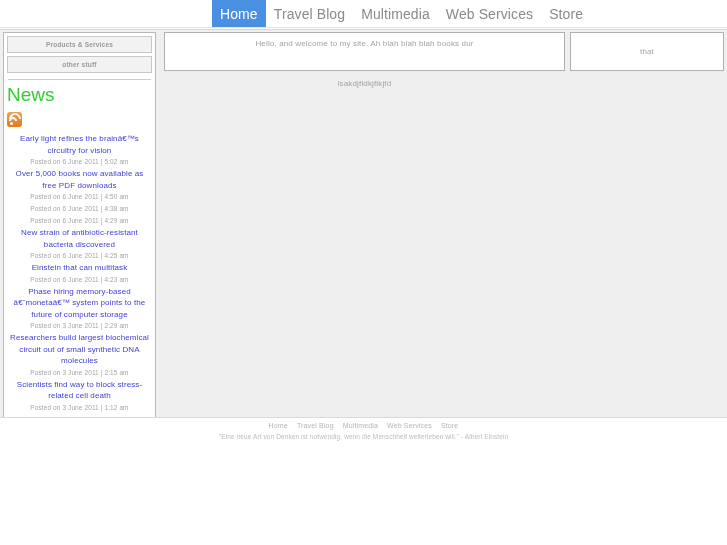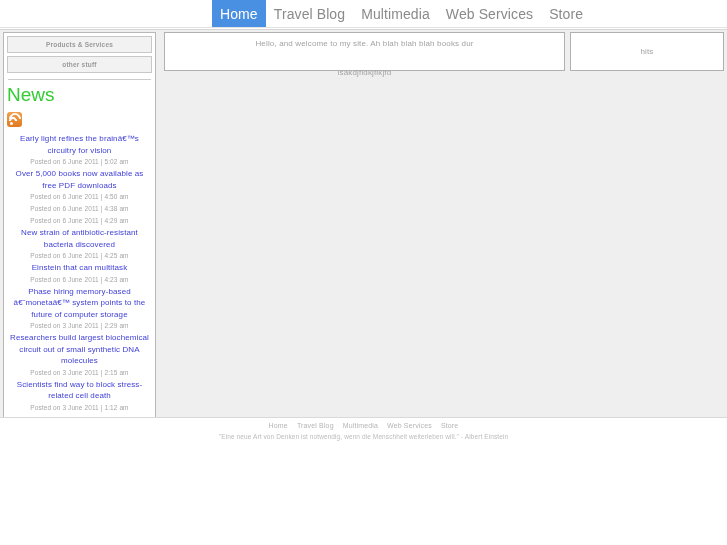--- a/index.html
+++ b/index.html
@@ -168,21 +168,21 @@
     box-sizing: border-box;
     text-align: center;
     padding-top: 5px;
   }
   .maincol .line {
     font-size: 8px;
     color: #a3a3a3;
     line-height: 12px;
     letter-spacing: 0.15px;
   }
-  .maincol .line.second { margin-top: 17px; }
+  .maincol .line.second { margin-top: 28px; }
 
   
   .rightcol {
     position: absolute;
     left: 570px; top: 32px;
     width: 154px;
     height: 39px;
     background: #ffffff;
     border: 1px solid #b0b0b0;
     box-sizing: border-box;
@@ -301,21 +301,21 @@
 
     </div>
   </div>
 
   <div class="maincol">
     <div class="line">Hello, and welcome to my site. Ah blah blah blah books dur</div>
     <div class="line second">lsakdjfldkjflkjfd</div>
   </div>
 
   <div class="rightcol">
-    <div class="line">hits</div>
+    <div class="line">that</div>
   </div>
 
   <div class="footer">
     <div class="footernav">
       <a class="fnav">Home</a>
       <a class="fnav">Travel Blog</a>
       <a class="fnav">Multimedia</a>
       <a class="fnav">Web Services</a>
       <a class="fnav">Store</a>
     </div>

